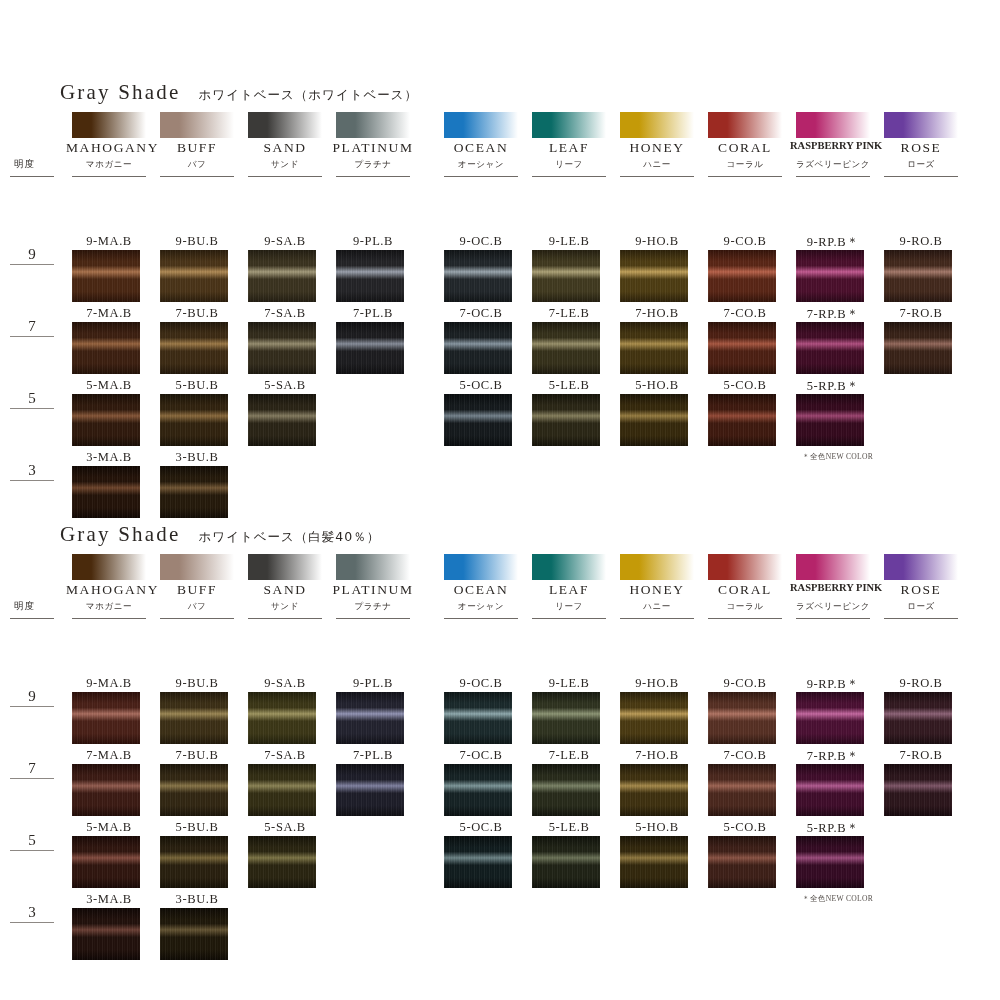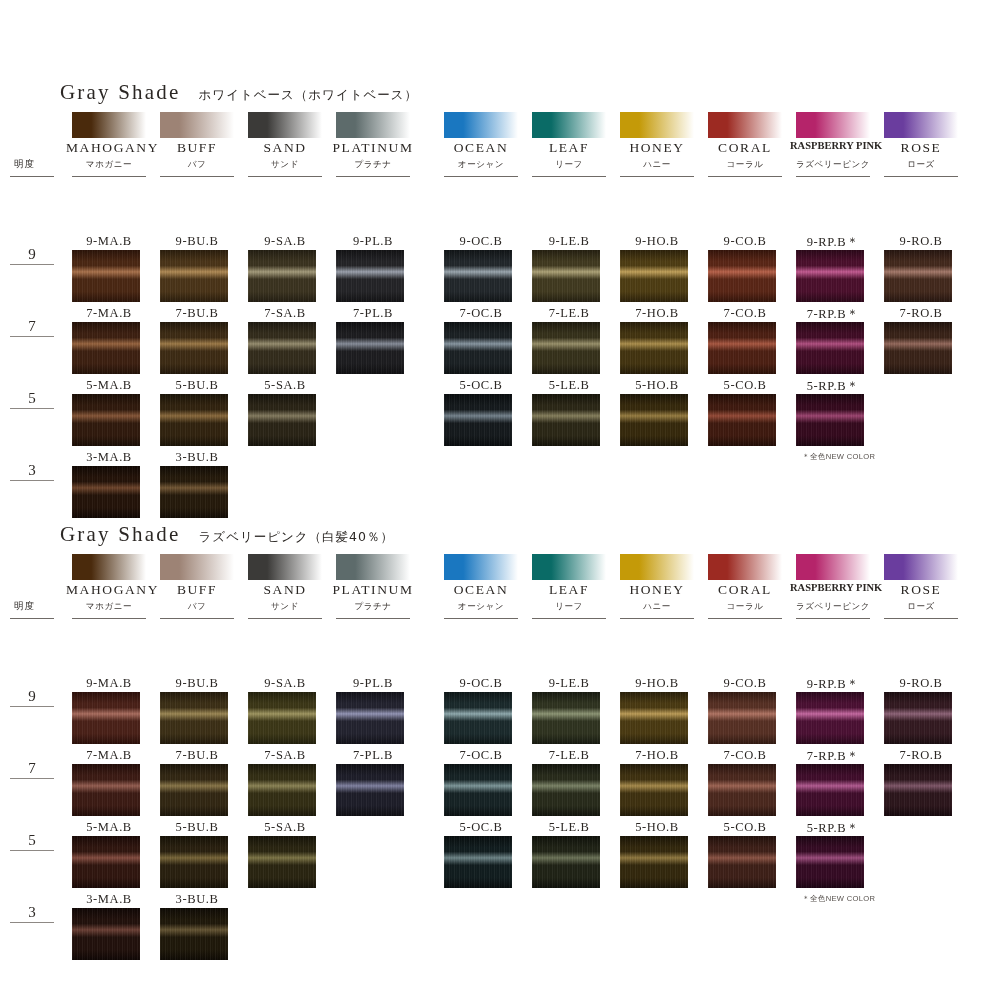--- a/index.html
+++ b/index.html
@@ -101,21 +101,21 @@
     width:68px;height:52px;
     overflow:hidden;
   }
   .swatch .base{position:absolute;inset:0;}
   .swatch .strands{
     position:absolute;inset:0;
     opacity:.5;
   }
   .note{
     position:absolute;
-    font-family:Liberation Sans, sans-serif;
+    font-family:Liberation Serif, serif;
     font-size:7.6px;letter-spacing:.3px;color:#56504c;
     white-space:nowrap;
   }
 </style>
 </head>
 <body>
 
 <div class="page" id="page">
     <div class="section" style="top: 80px;">
       <div class="sec-title">
@@ -410,21 +410,21 @@
             <div class="base" style="background: linear-gradient(rgb(18, 12, 5) 0%, rgb(37, 26, 11) 22%, rgb(37, 26, 11) 30%, rgb(114, 86, 52) 42%, rgb(37, 26, 11) 56%, rgb(37, 26, 11) 80%, rgb(18, 12, 5) 100%);"></div>
             <div class="strands" style="background: repeating-linear-gradient(to right, rgba(255, 255, 255, 0.1) 0px, rgba(255, 255, 255, 0.1) 1px, rgba(0, 0, 0, 0.12) 1px, rgba(0, 0, 0, 0.12) 2px, rgba(255, 255, 255, 0.04) 2px, rgba(255, 255, 255, 0.04) 3px, rgba(0, 0, 0, 0.06) 3px, rgba(0, 0, 0, 0.06) 5px);"></div>
           </div>
         </div>
         <div class="note" style="left: 802px; top: 340px;">＊全色NEW COLOR</div>
       </div>
     </div>
     <div class="section" style="top: 522px;">
       <div class="sec-title">
         <span class="en">Gray Shade</span>
-        <span class="jp">ラズベリーピンク（白髪40％）</span>
+        <span class="jp">ホワイトベース（白髪40％）</span>
       </div>
       <div class="grid" style="top: 32px;">
         <div class="meido">明度</div>
         <div class="meido-rule"></div>
         <div class="lvl" style="top: 134px;">
           <div class="lvl-num">9</div>
           <div class="lvl-rule"></div>
         </div>
         <div class="lvl" style="top: 206px;">
           <div class="lvl-num">7</div>

